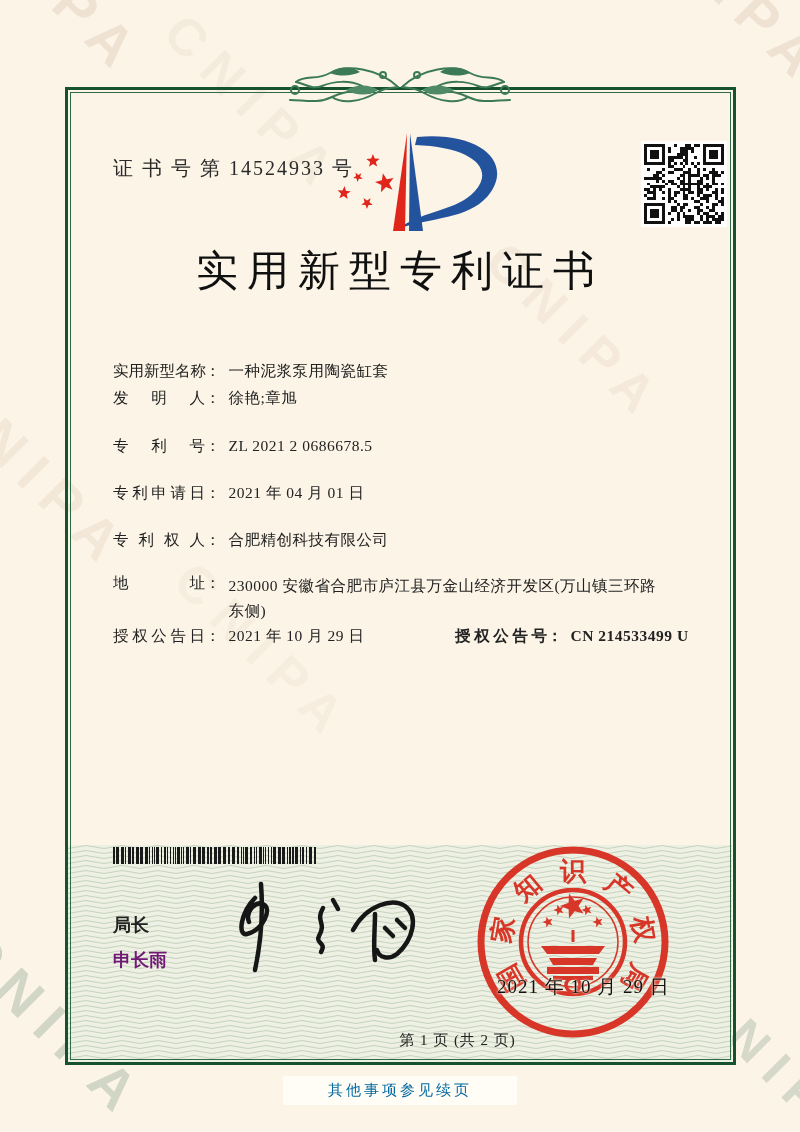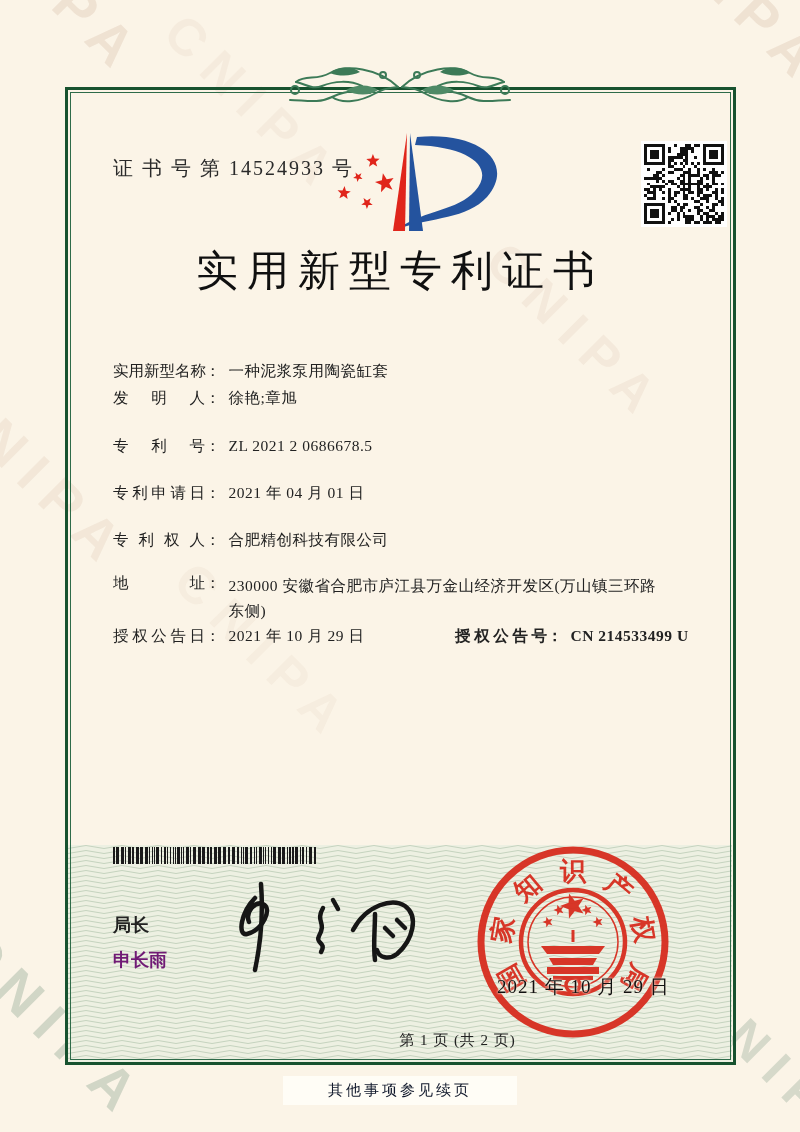--- a/index.html
+++ b/index.html
@@ -39,21 +39,21 @@
   .signer-name{position:absolute;left:113px;top:948px;font-size:18px;font-weight:bold;color:#701a75;}
   .sig{position:absolute;left:225px;top:880px;}
   
   .seal{position:absolute;left:473px;top:842px;}
   .sealch{font-size:26px;font-weight:bold;fill:#d7291b;font-family:"Liberation Serif",serif;}
   .sealdate{position:absolute;left:497px;top:974px;font-size:19px;letter-spacing:1px;color:#111;
             text-shadow:0 0 3px #f3ecdc,0 0 2px #f3ecdc;}
   
   .pageno{position:absolute;left:65px;top:1031px;width:785px;text-align:center;font-size:15px;color:#222;letter-spacing:1px;}
   .note{position:absolute;left:0;top:1076px;width:800px;text-align:center;}
-  .note span{display:inline-block;background:#fffdf6;padding:5px 45px;font-size:15px;letter-spacing:3px;color:#0f172a;}
+  .note span{display:inline-block;background:#fffdf6;padding:5px 45px;font-size:15px;letter-spacing:3px;color:#0369a1;}
   .orn{position:absolute;top:60px;}
 </style>
 </head>
 <body>
 
 <div class="wm" style="left:-70px;top:-52px;font-size:56px;">CNIPA</div>
 <div class="wm" style="left:612px;top:-42px;font-size:56px;">CNIPA</div>
 <div class="wm" style="left:140px;top:74px;font-size:52px;opacity:.45;">CNIPA</div>
 <div class="wm" style="left:462px;top:302px;font-size:52px;opacity:.6;">CNIPA</div>
 <div class="wm" style="left:-84px;top:442px;font-size:56px;opacity:.7;">CNIPA</div>

